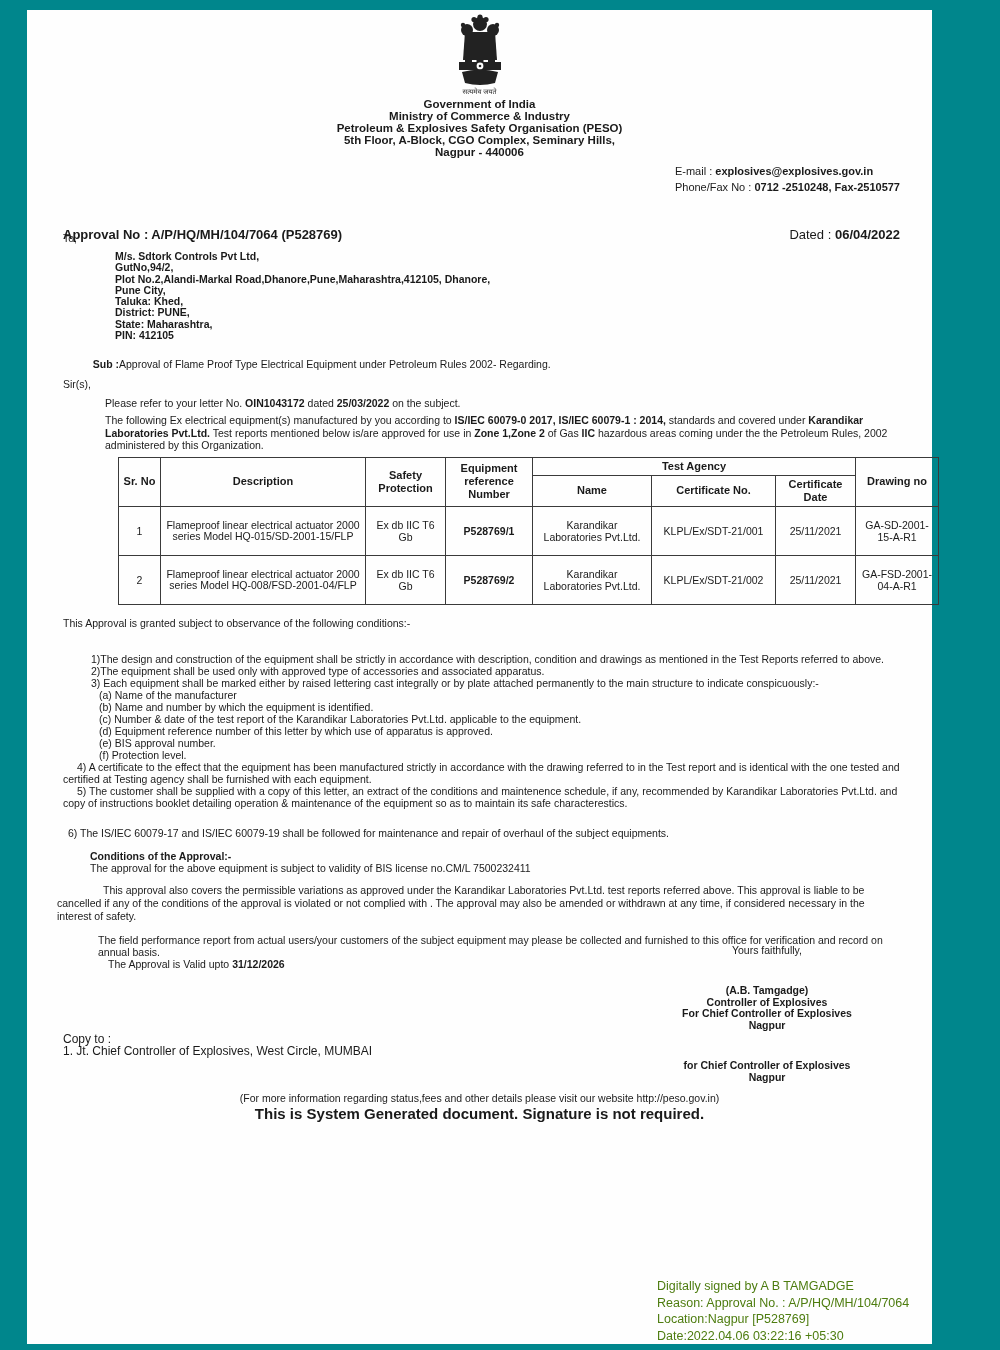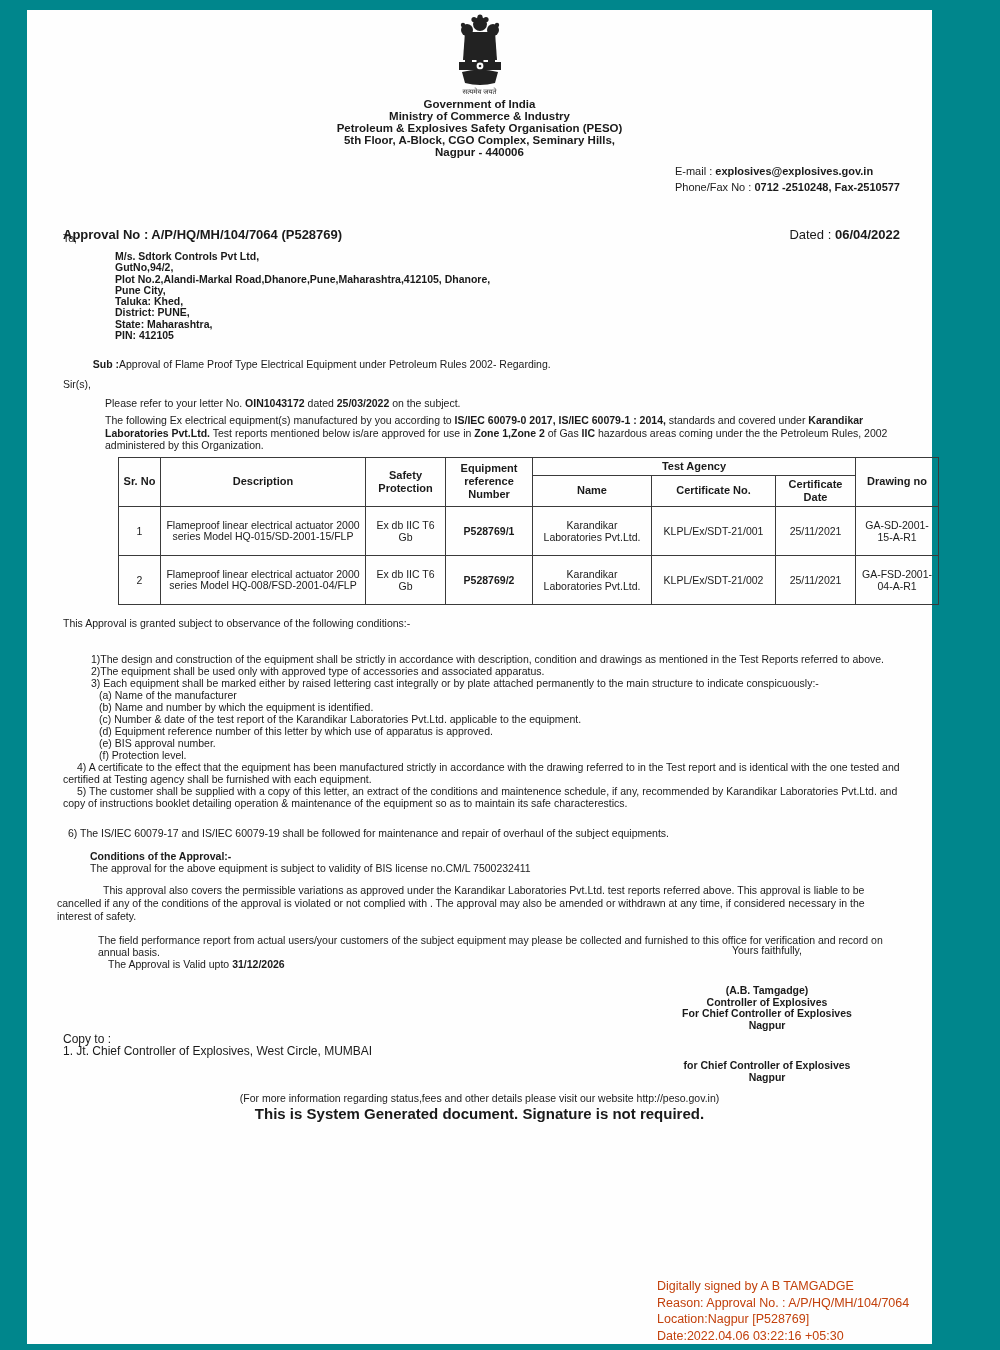--- a/index.html
+++ b/index.html
@@ -54,21 +54,21 @@
   .appr-para{margin-left:-6px;margin-top:10px;text-indent:46px;line-height:13px;}
   .field-line{margin-left:35px;margin-top:11px;}
   .valid-line{margin-left:45px;}
   
   .yours{position:absolute;top:934px;left:600px;width:280px;text-align:center;font-size:10.5px;}
   .names{position:absolute;top:975px;left:600px;width:280px;text-align:center;font-size:10.5px;font-weight:bold;line-height:11.5px;}
   .copyto{position:absolute;top:1023px;left:36px;font-size:12px;line-height:12px;}
   .chief2{position:absolute;top:1050px;left:600px;width:280px;text-align:center;font-size:10.5px;font-weight:bold;line-height:11.5px;}
   .fnote{position:absolute;top:1082px;left:0;right:0;text-align:center;font-size:10.5px;}
   .sysline{position:absolute;top:1095px;left:0;right:0;text-align:center;font-size:15px;font-weight:bold;}
-  .digsig{position:absolute;top:1268px;left:630px;font-size:12.5px;line-height:16.5px;color:#c2410c;}
+  .digsig{position:absolute;top:1268px;left:630px;font-size:12.5px;line-height:16.5px;color:#4d7c0f;}
 </style>
 </head>
 <body>
 
 <div class="doc">
 
   <div class="hdr">
     <span class="emblem">
       <svg width="50" height="72" viewBox="0 0 50 72" aria-hidden="true">
         <g fill="#222222">

